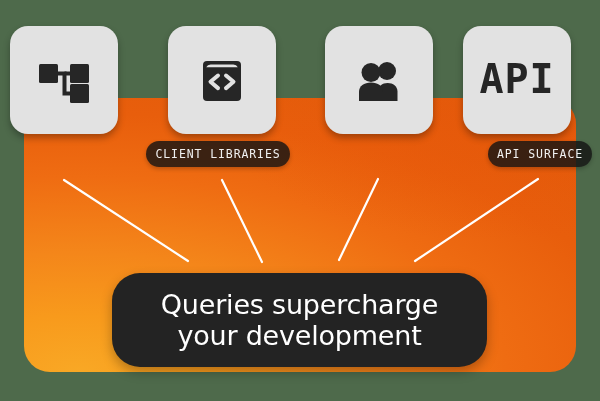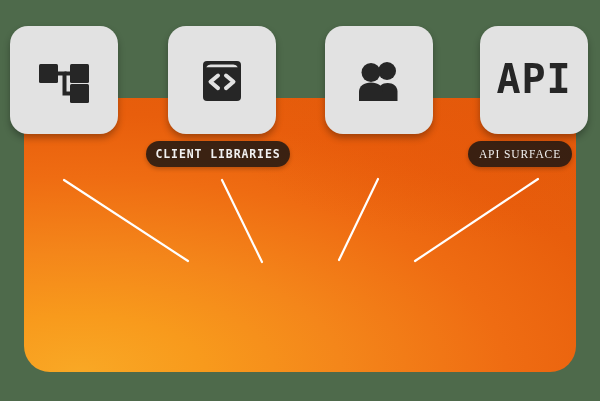--- a/index.html
+++ b/index.html
@@ -60,44 +60,44 @@
     box-shadow: 0 4px 7px rgba(0,0,0,0.30);
     display: flex;
     align-items: center;
     justify-content: center;
     box-sizing: border-box;
   }
   .card svg { display:block; }
   #card-0 { left: 10px;  top: 26px; }
   #card-1 { left: 168px; top: 26px; }
   #card-2 { left: 325px; top: 26px; }
-  #card-3 { left: 480px; top: 26px; }
+  #card-3 { left: 463px; top: 26px; }
 
   
   .pill {
     position: absolute;
     height: 26px;
     border-radius: 13px;
     background: rgba(20,20,20,0.82);
     color: #f1f1f1;
     font-family: "DejaVu Sans Mono", "Liberation Mono", monospace;
     font-size: 11.5px;
     letter-spacing: 0.9px;
     display: flex;
     align-items: center;
     justify-content: center;
     box-sizing: border-box;
     padding: 0 11px;
     white-space: nowrap;
     box-shadow: 0 2px 4px rgba(0,0,0,0.22);
   }
   #pill-0 { left: 6px;   top: 141px; width: 101px; }
-  #pill-1 { left: 146px; top: 141px; width: 144px; font-weight: bold; }
+  #pill-1 { left: 146px; top: 141px; width: 144px; }
   #pill-2 { left: 315px; top: 141px; width: 130px; }
-  #pill-3 { left: 468px; top: 141px; width: 104px; font-family: Liberation Serif, serif; }
+  #pill-3 { left: 488px; top: 141px; width: 104px; }
 
   
   #headline-panel {
     position: absolute;
     left: 112px;
     top: 273px;
     width: 375px;
     height: 94px;
     border-radius: 28px;
     background: #232323;
@@ -182,14 +182,20 @@
     </span>
   </div>
 
   <div class="pill" id="pill-1">
     <span>CLIENT LIBRARIES</span>
   </div>
   <div class="pill" id="pill-3">
     <span>API SURFACE</span>
   </div>
 
+  <div id="headline-panel">
+    <div id="headline-text">
+      <span>Queries supercharge</span><br>
+      <span>your development</span>
+    </div>
+  </div>
 
 </div>
 
 </body></html>

